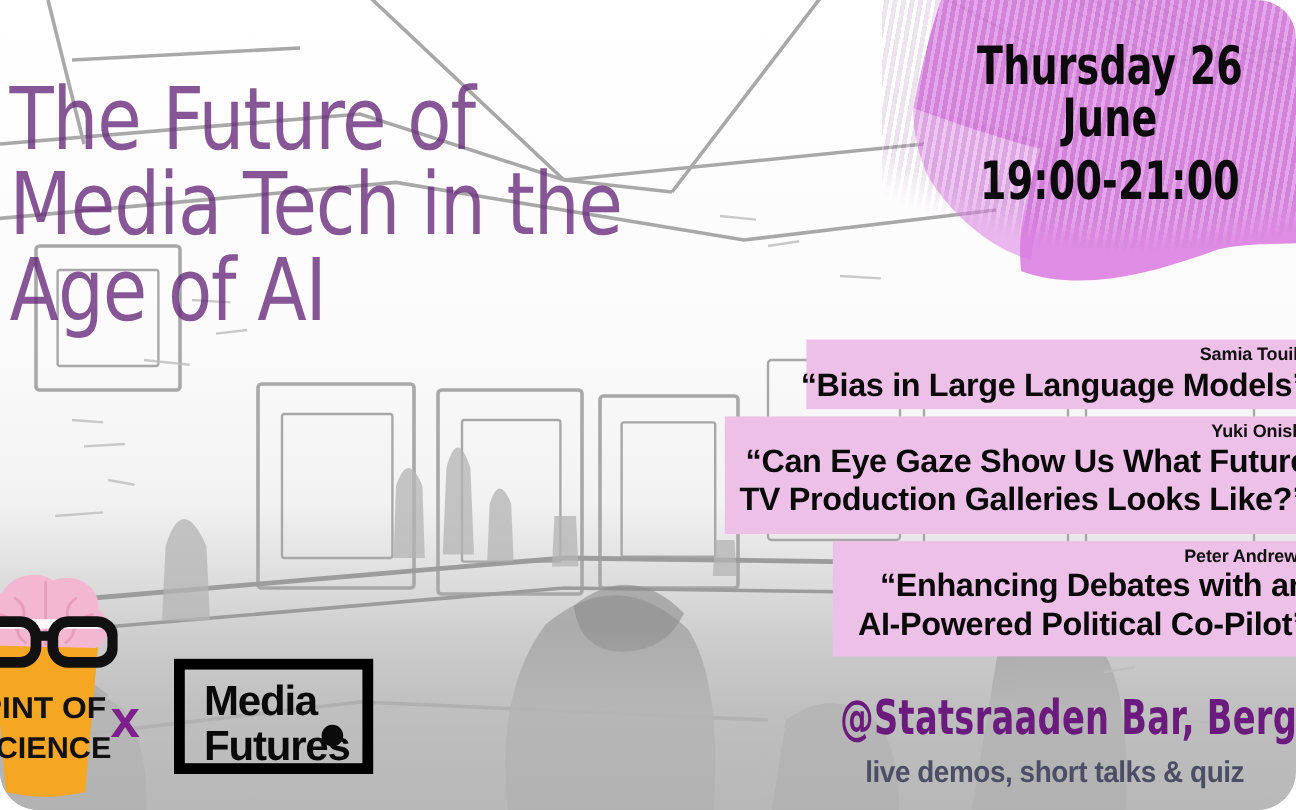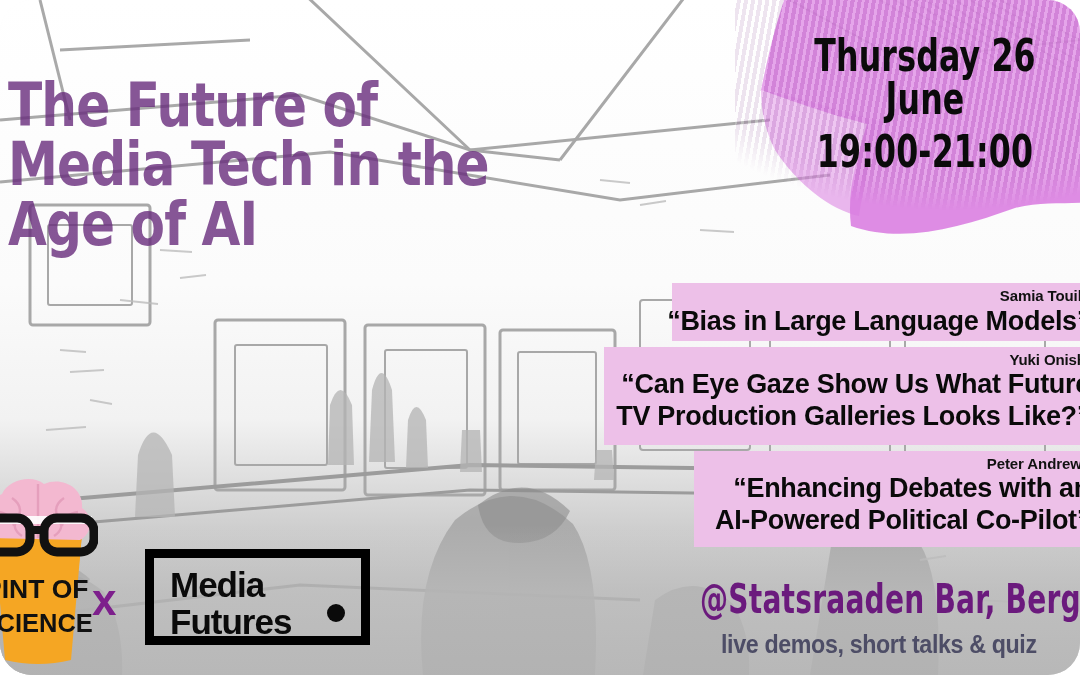--- a/index.html
+++ b/index.html
@@ -24,23 +24,23 @@
     pointer-events:none;}
 
   
   #dateblk{position:absolute;top:34px;left:760px;width:330px;text-align:center;
       color:#0b0b0b;font-family:"Liberation Sans Narrow","DejaVu Sans Condensed","Liberation Sans",sans-serif;
       font-weight:700;letter-spacing:.2px;line-height:.98;}
   #dateblk .d1{font-size:44px;display:block;transform:scaleX(.80);transform-origin:center;}
   #dateblk .d2{font-size:44px;display:block;margin-top:10px;transform:scaleX(.80);transform-origin:center;}
 
   
-  #title{position:absolute;top:76px;left:8px;width:780px;
+  #title{position:absolute;top:64px;left:8px;width:780px;
      font-family:"Liberation Sans Narrow","DejaVu Sans Condensed","Liberation Sans",sans-serif;
-     font-weight:700;font-size:60px;line-height:.99;letter-spacing:-1px;color:rgba(104,44,124,.80);}
+     font-weight:400;font-size:72px;line-height:.99;letter-spacing:-1px;color:rgba(104,44,124,.80);}
   #title span{display:block;transform:scaleX(.93);transform-origin:left center;}
   #title .ln3{color:rgba(104,44,124,.80);}
 
   
   .band{position:absolute;background:#edc0e8;}
   .band .sp{position:absolute;right:2px;top:4px;color:#111;font-size:15px;font-weight:700;
      font-family:"Liberation Sans",sans-serif;white-space:nowrap;letter-spacing:-.1px;}
   .band .tt{position:absolute;right:2px;color:#0a0a0a;font-weight:700;font-size:27px;line-height:1.18;
      white-space:nowrap;text-align:right;letter-spacing:-.3px;}
 
@@ -58,21 +58,21 @@
   #venue span{display:inline-block;transform:scaleX(.78);transform-origin:left center;}
   #tagline{position:absolute;left:690px;top:630px;width:402px;text-align:center;
      font-weight:700;font-size:25px;color:#4d4d66;white-space:nowrap;letter-spacing:-.4px;}
   #tagline span{display:inline-block;transform:scaleX(.93);transform-origin:left center;}
 
   
   #pos{position:absolute;left:-22px;top:472px;width:120px;height:200px;}
   #pos svg{width:100%;height:100%;}
   #xsep{position:absolute;left:92px;top:575px;font-weight:700;font-size:44px;color:#7d1f8c;
      font-family:"Liberation Sans",sans-serif;}
-  #mf{position:absolute;left:145px;top:549px;width:225px;height:96px;border:9px solid #000;
+  #mf{position:absolute;left:145px;top:549px;width:166px;height:96px;border:9px solid #000;
      box-sizing:border-box;background:transparent;}
   #mf .mfl{position:absolute;left:16px;font-weight:700;font-size:35px;color:#0a0a0a;letter-spacing:-1px;
      font-family:"Liberation Sans",sans-serif;line-height:1;}
   #mf .l1{top:9px;}
   #mf .l2{top:46px;}
   #mf .dot{position:absolute;right:16px;bottom:14px;width:18px;height:18px;border-radius:50%;background:#0a0a0a;}
 </style>
 </head>
 <body>
 

